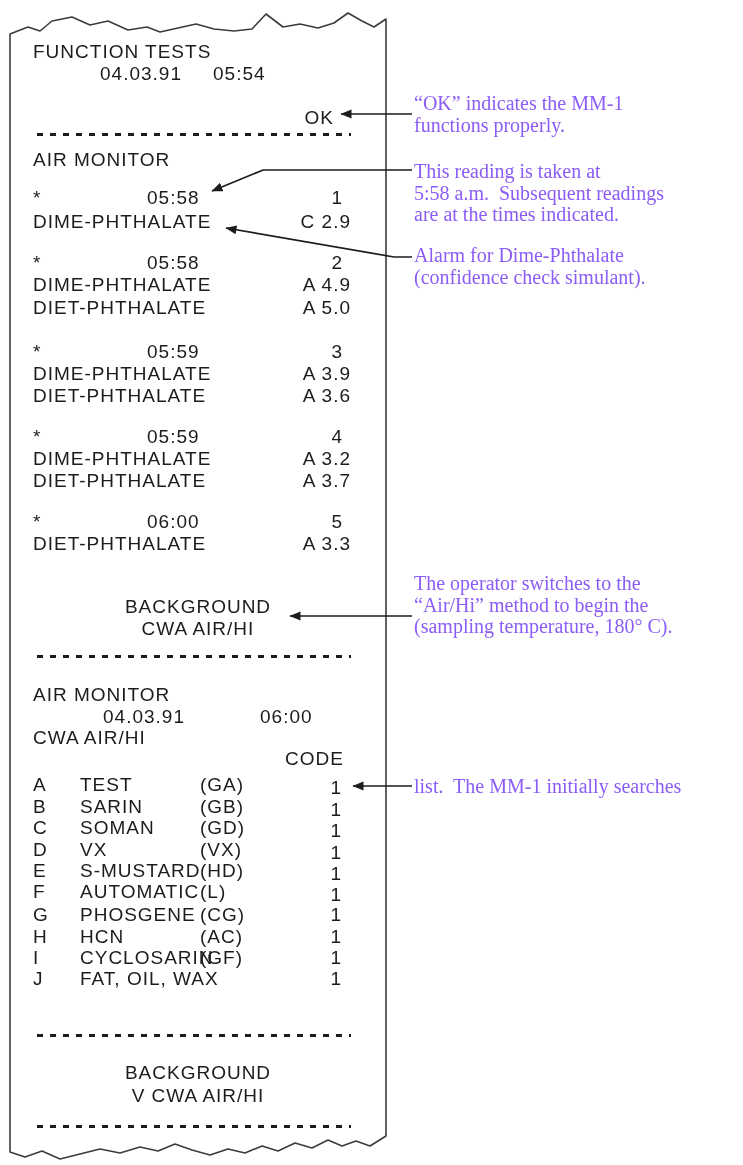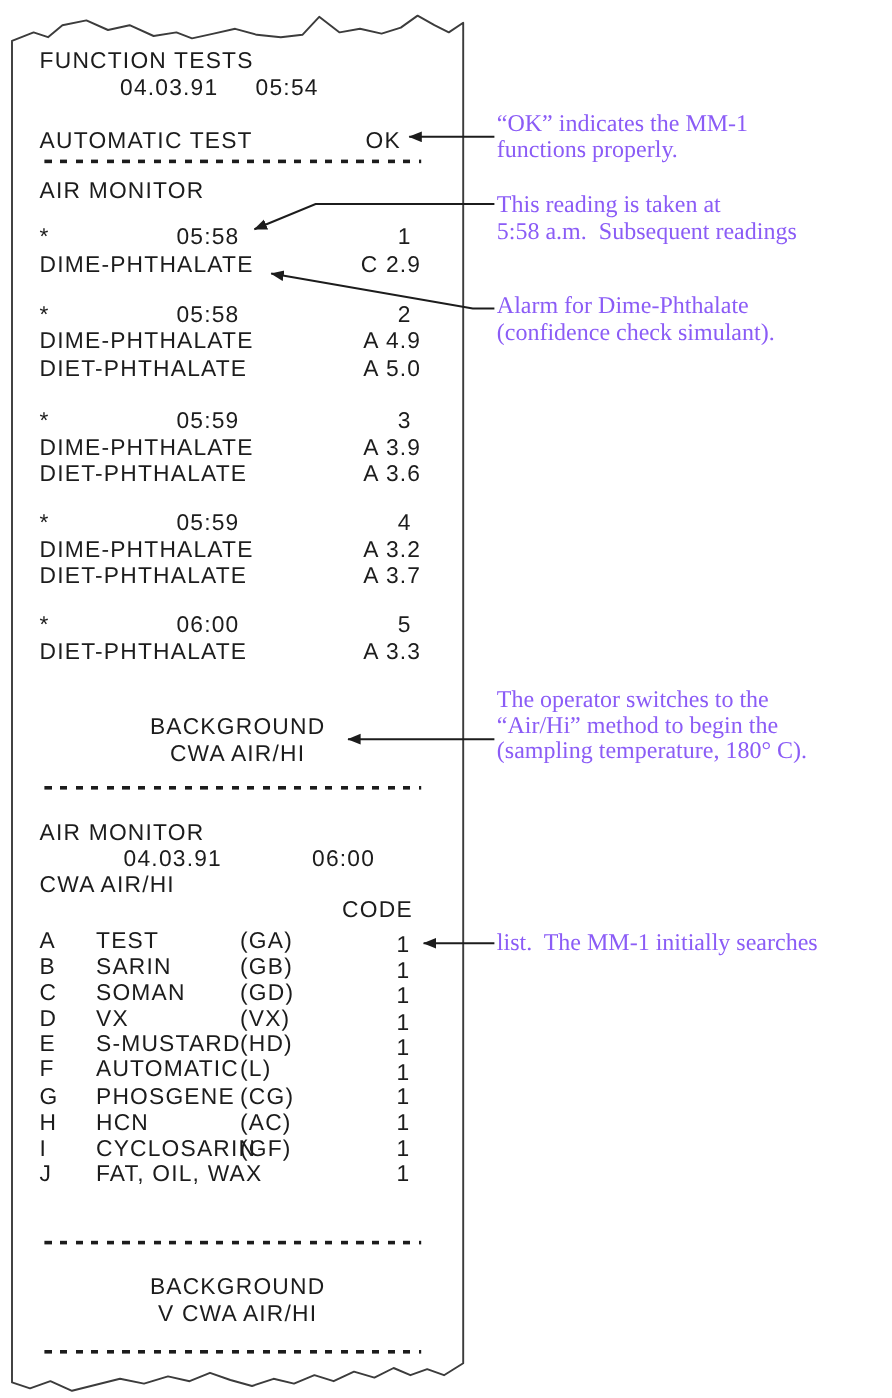--- a/index.html
+++ b/index.html
@@ -49,21 +49,21 @@
          L 334 23 L 348 13 L 362 21 L 374 27 L 386 19
          L 386 1136
          L 370 1146 L 356 1141 L 342 1146 L 328 1140 L 312 1148 L 295 1143 L 278 1151
          L 262 1146 L 245 1153 L 228 1149 L 210 1155 L 192 1150 L 175 1144 L 158 1151
          L 140 1147 L 120 1153 L 100 1149 L 80 1154 L 60 1159 L 42 1151 L 25 1157 L 10 1152 Z" fill="#ffffff" stroke="#3c3c3c" stroke-width="1.6" stroke-linejoin="round"></path>
   </svg>
 
   <div class="pl" style="top:42px"><span class="c0">FUNCTION TESTS</span></div>
   <div class="pl" style="top:64px"><span class="d1">04.03.91</span><span class="t1">05:54</span></div>
 
-  <div class="pl" style="top:108px"><span class="c0">AUTOMATIC TEST</span><span class="ok">OK</span></div>
+  <div class="pl" style="top:108px"><span class="ok">OK</span></div>
 
   <div class="dash" style="top:133px"></div>
 
   <div class="pl" style="top:150px"><span class="c0">AIR MONITOR</span></div>
 
   <div class="pl" style="top:188px"><span class="c0">*</span><span class="mid">05:58</span><span class="seq">1</span></div>
   <div class="pl" style="top:212px"><span class="c0">DIME-PHTHALATE</span><span class="val">C 2.9</span></div>
 
   <div class="pl" style="top:253px"><span class="c0">*</span><span class="mid">05:58</span><span class="seq">2</span></div>
   <div class="pl" style="top:275px"><span class="c0">DIME-PHTHALATE</span><span class="val">A 4.9</span></div>
@@ -108,20 +108,21 @@
 
   <div class="dash" style="top:1125px"></div>
 
   <div class="ann" style="top:93px">
     <div>“OK” indicates the MM-1</div>
     <div>functions properly.</div>
   </div>
   <div class="ann" style="top:161px">
     <div>This reading is taken at</div>
     <div>5:58 a.m.  Subsequent readings</div>
+    <div>are at the times indicated.</div>
   </div>
   <div class="ann" style="top:245px">
     <div>Alarm for Dime-Phthalate</div>
     <div>(confidence check simulant).</div>
   </div>
   <div class="ann" style="top:573px">
     <div>The operator switches to the</div>
     <div>“Air/Hi” method to begin the</div>
     <div>(sampling temperature, 180° C).</div>
   </div>

